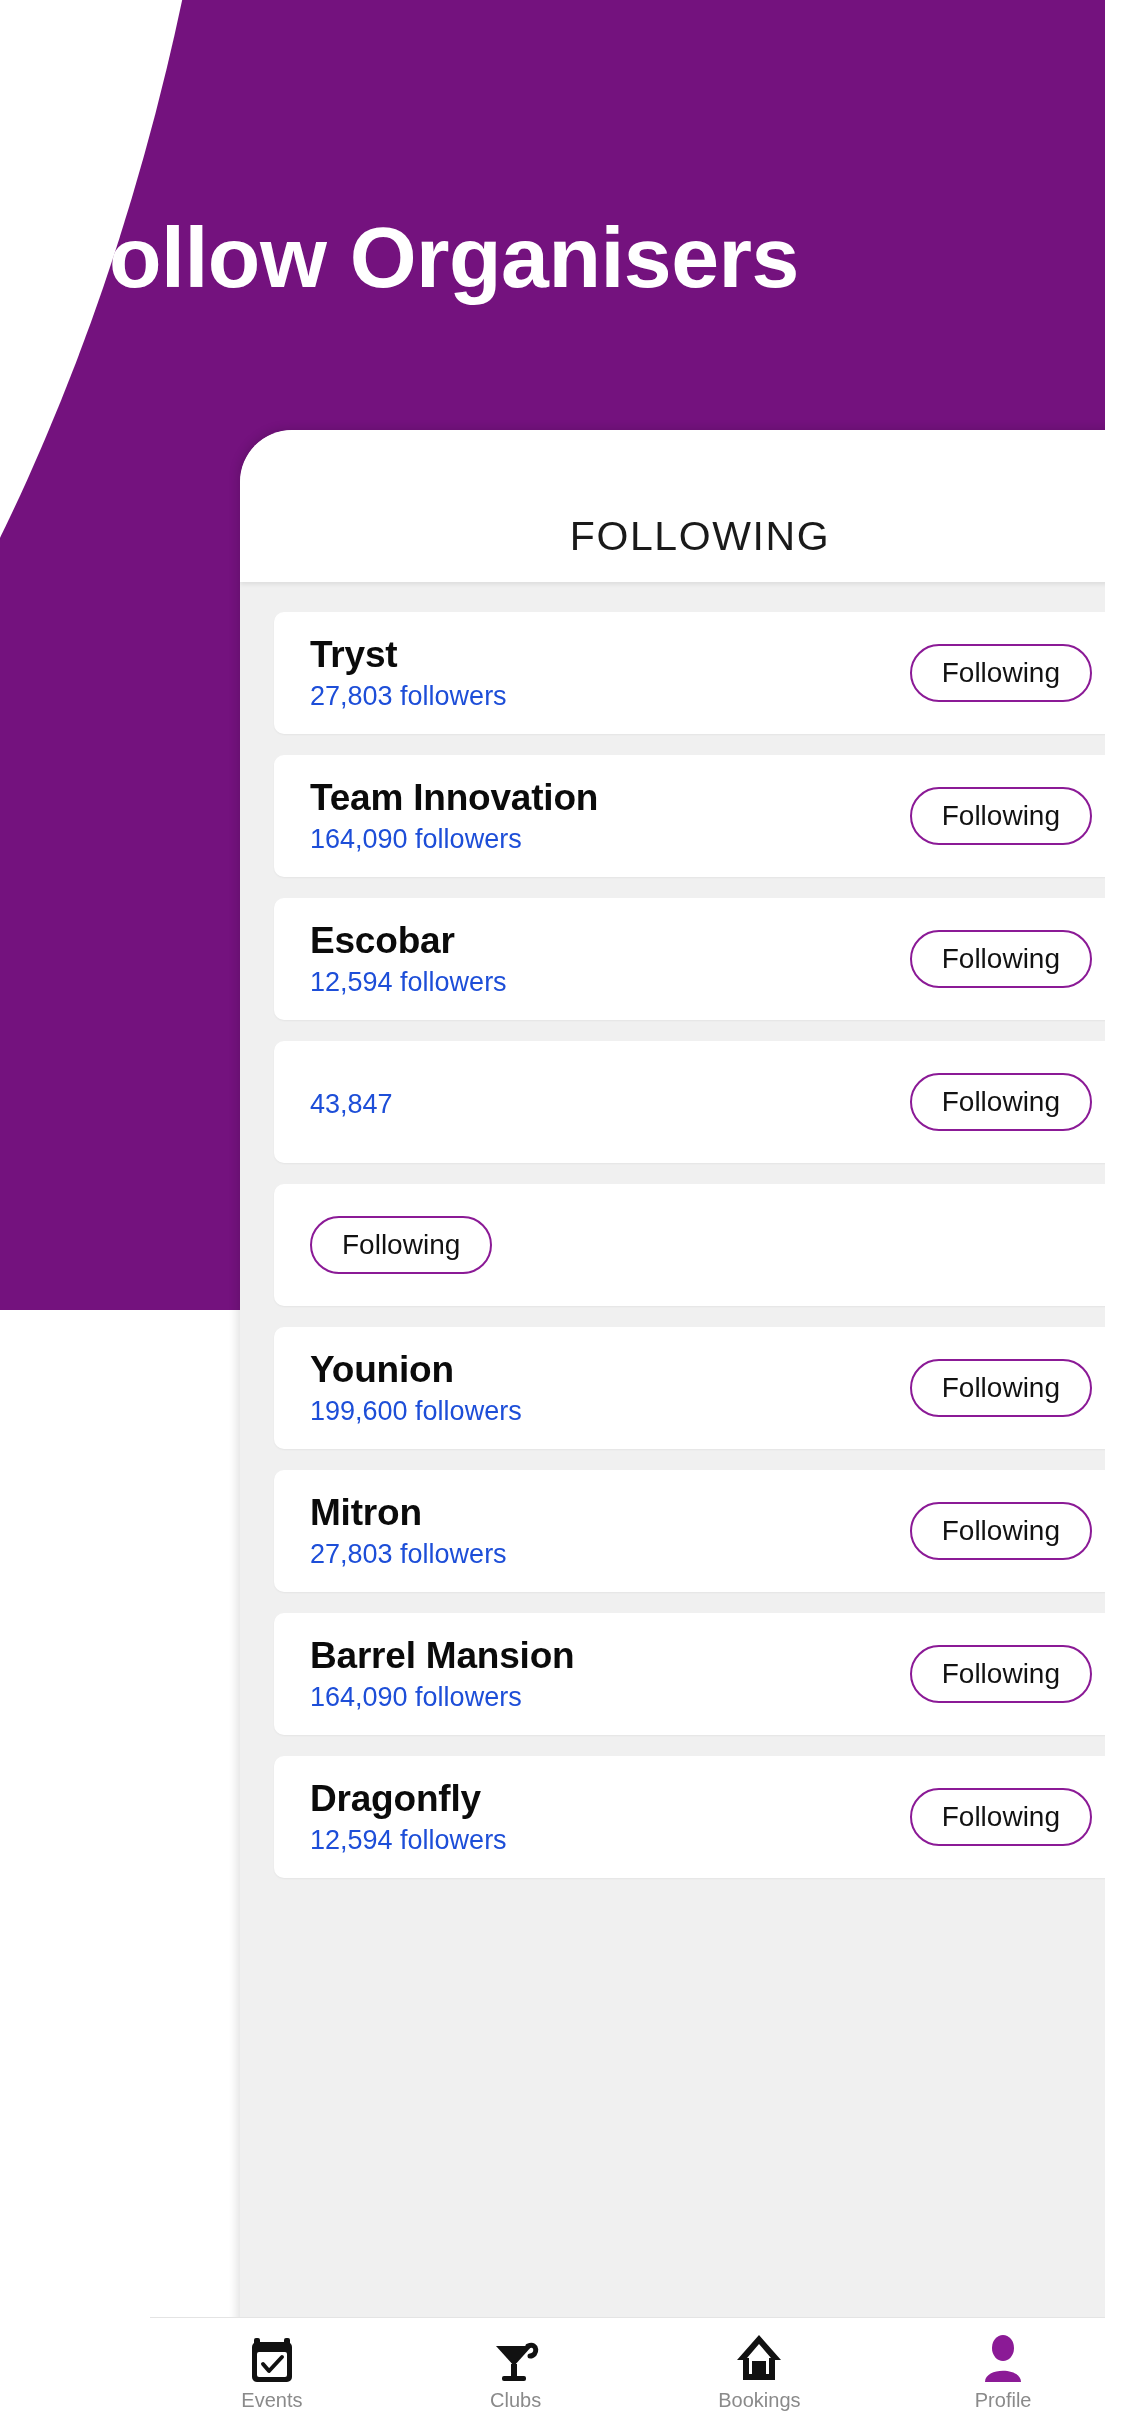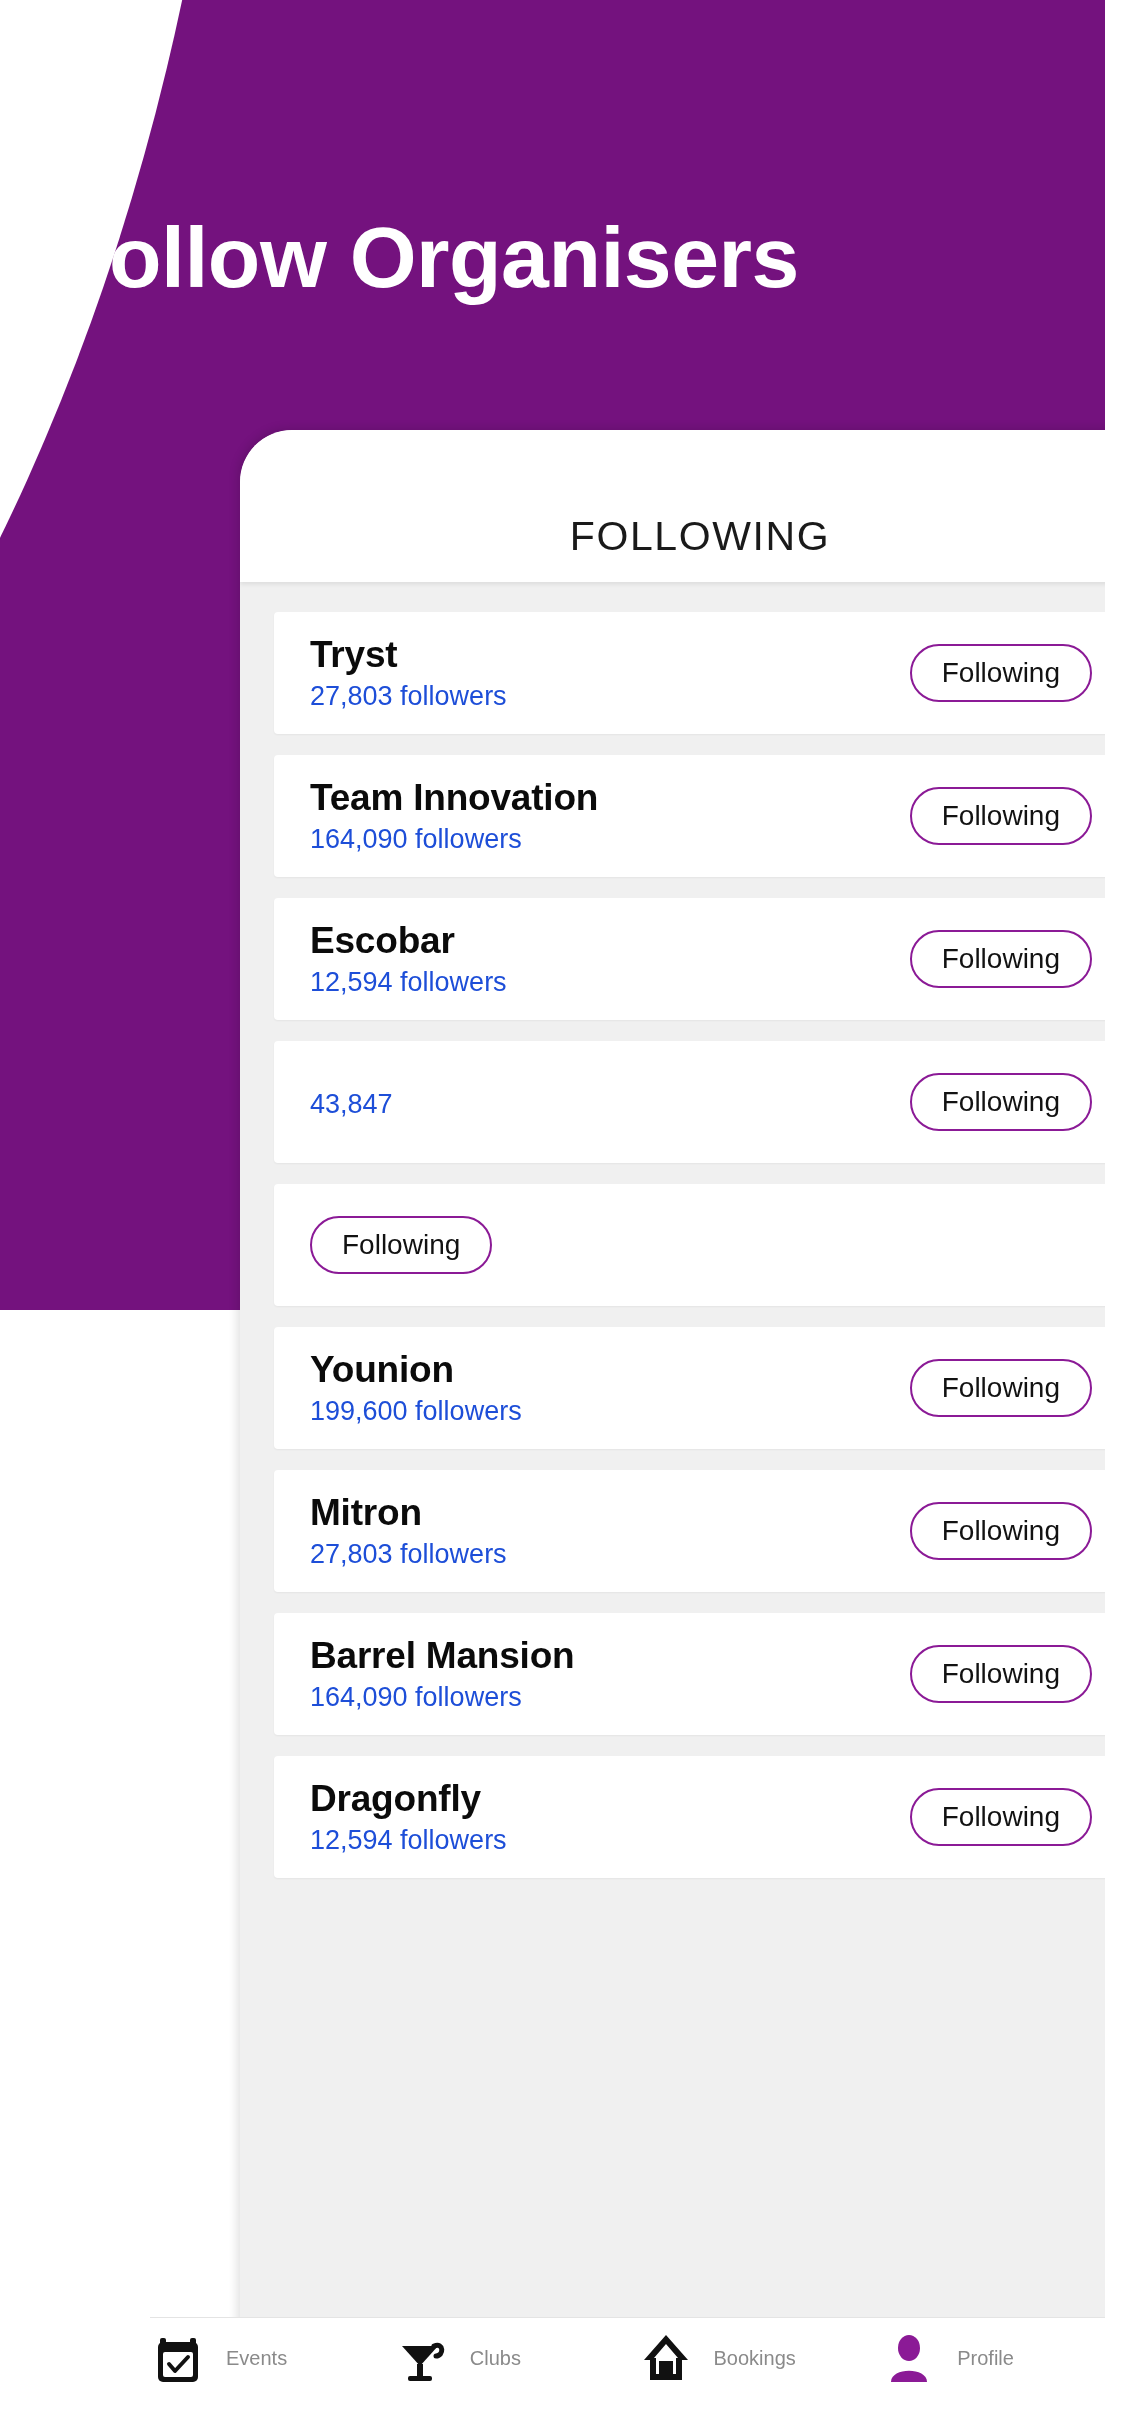--- a/index.html
+++ b/index.html
@@ -86,21 +86,21 @@
     background:#f0f0f0;
     padding:0 34px;
     overflow:hidden;
   }
   .list-spacer { height:30px; }
 
   .org-row {
     position:relative;
     height:122px;
     background:#ffffff;
-    border-radius:4px;
+    border-radius:10px;
     margin-bottom:21px;
     display:flex;
     align-items:center;
     justify-content:space-between;
     padding:0 34px 0 36px;
     box-shadow:0 1px 2px rgba(0,0,0,0.05);
   }
   .org-info { display:flex; flex-direction:column; justify-content:center; }
   .org-name {
     font-size:37px;
@@ -137,23 +137,23 @@
     display:flex;
     align-items:flex-start;
     justify-content:space-around;
     padding-top:12px;
     z-index:9;
     border-top:1px solid #e4e4e4;
   }
   .nav-item {
     flex:1;
     display:flex;
-    flex-direction:row;
+    flex-direction:column;
     align-items:center;
-    gap:20px;
+    gap:4px;
   }
   .nav-icon { width:56px; height:56px; display:block; }
   .nav-label {
     font-size:20px;
     color:#8a8a8a;
     line-height:1;
   }
   .nav-item.active .nav-label { color:#8a8a8a; }
 </style>
 </head>

